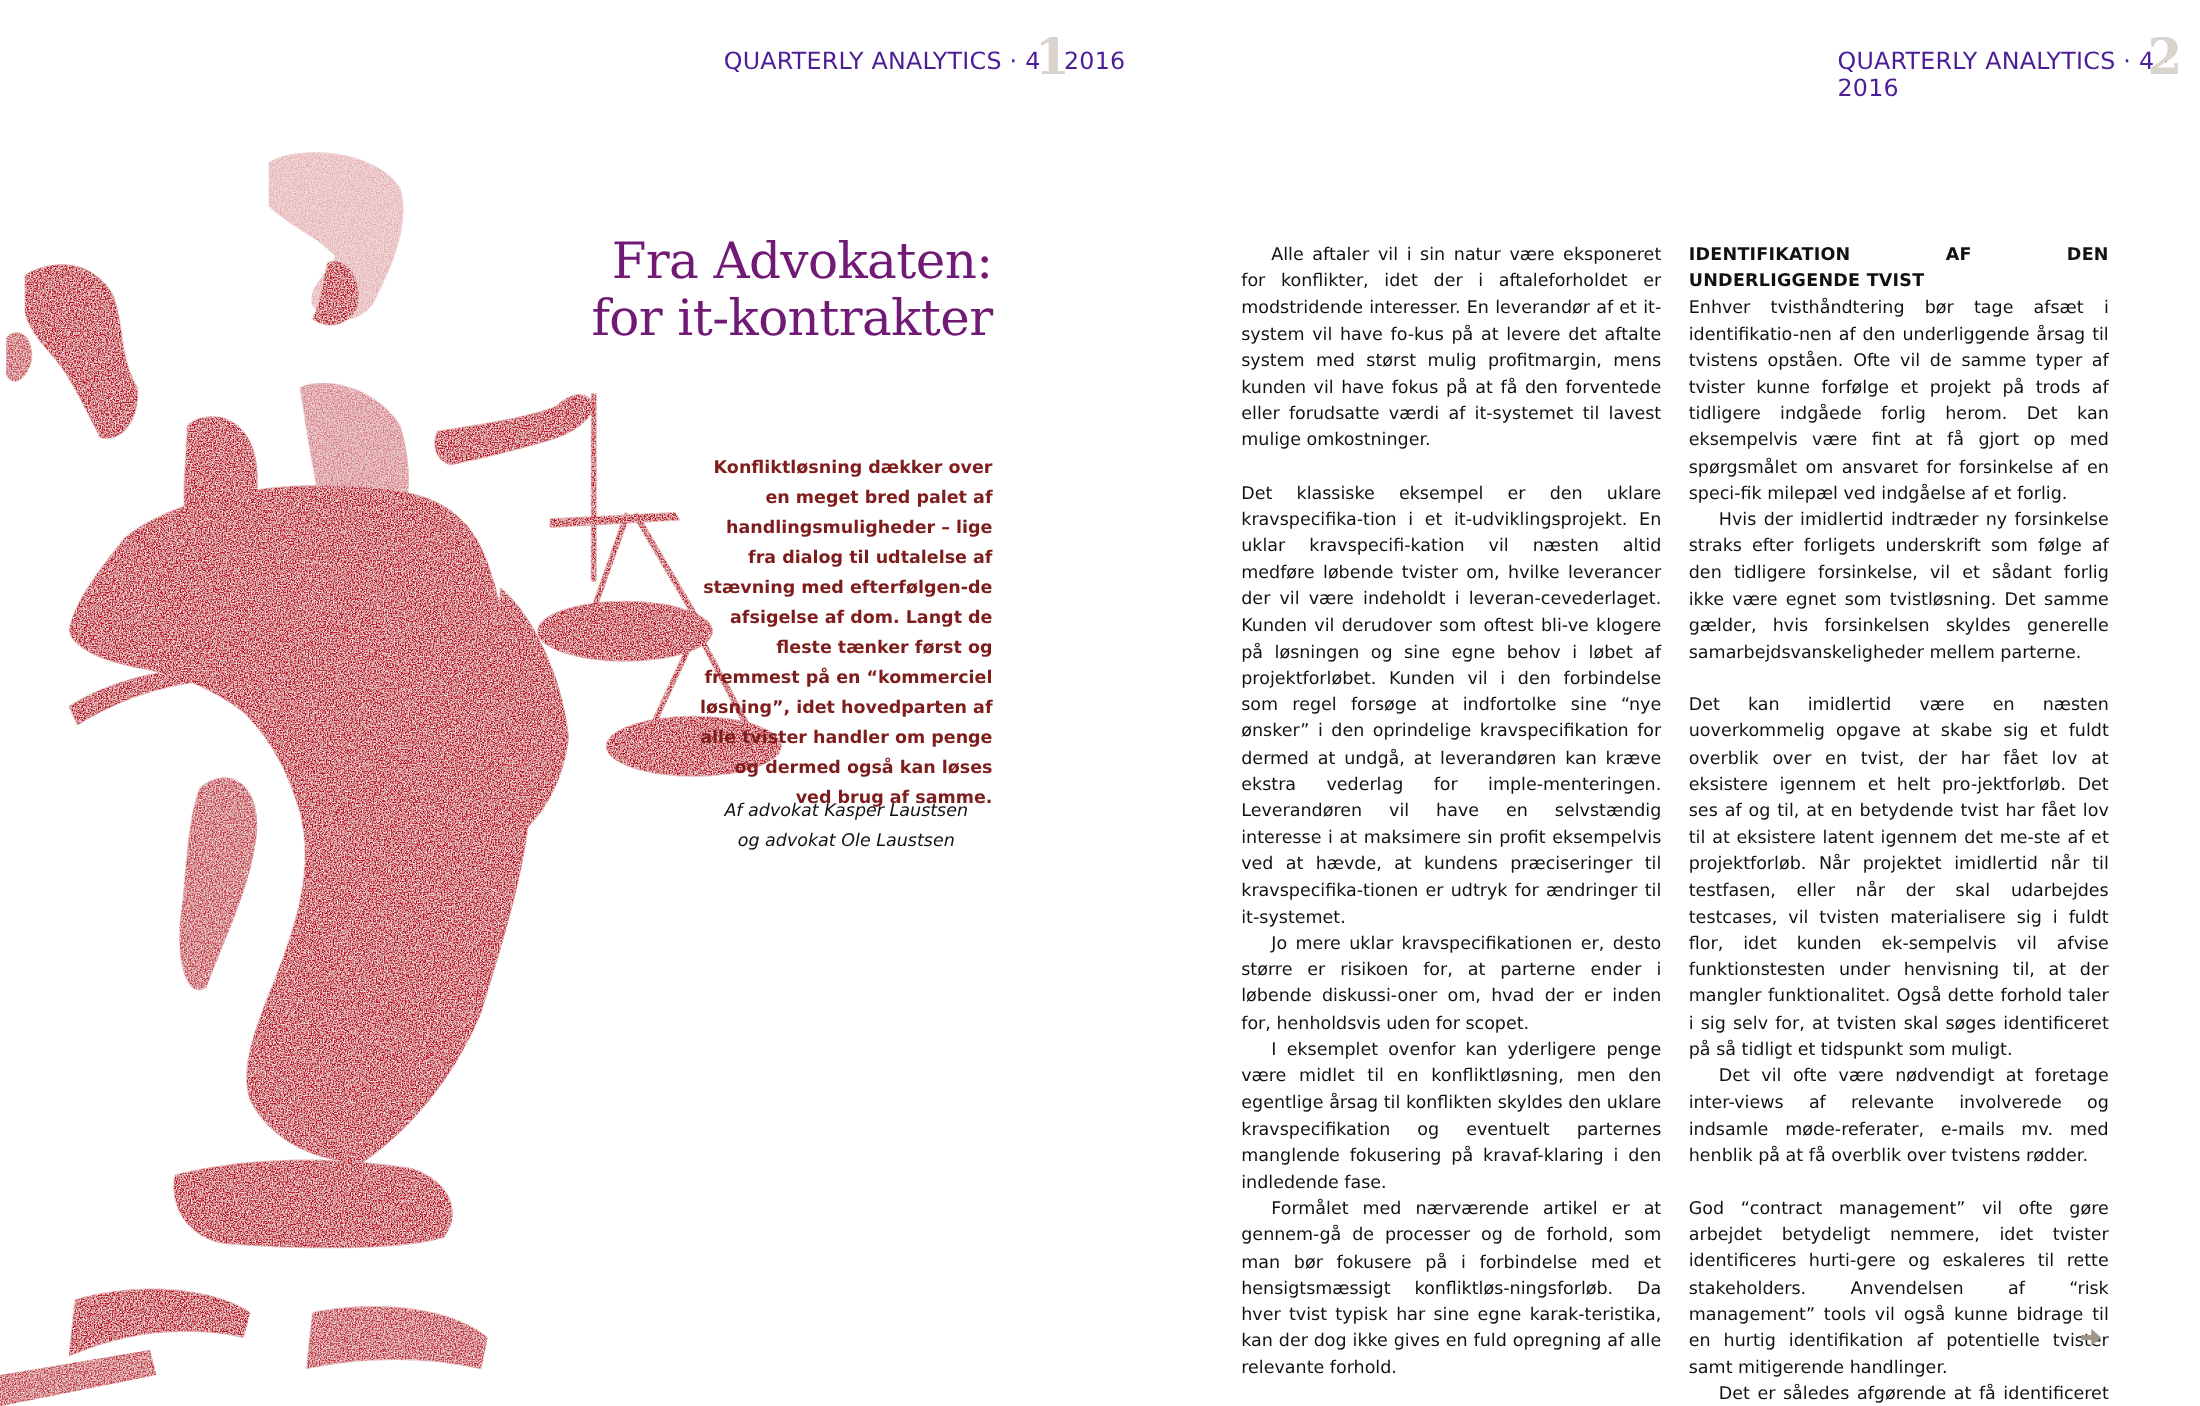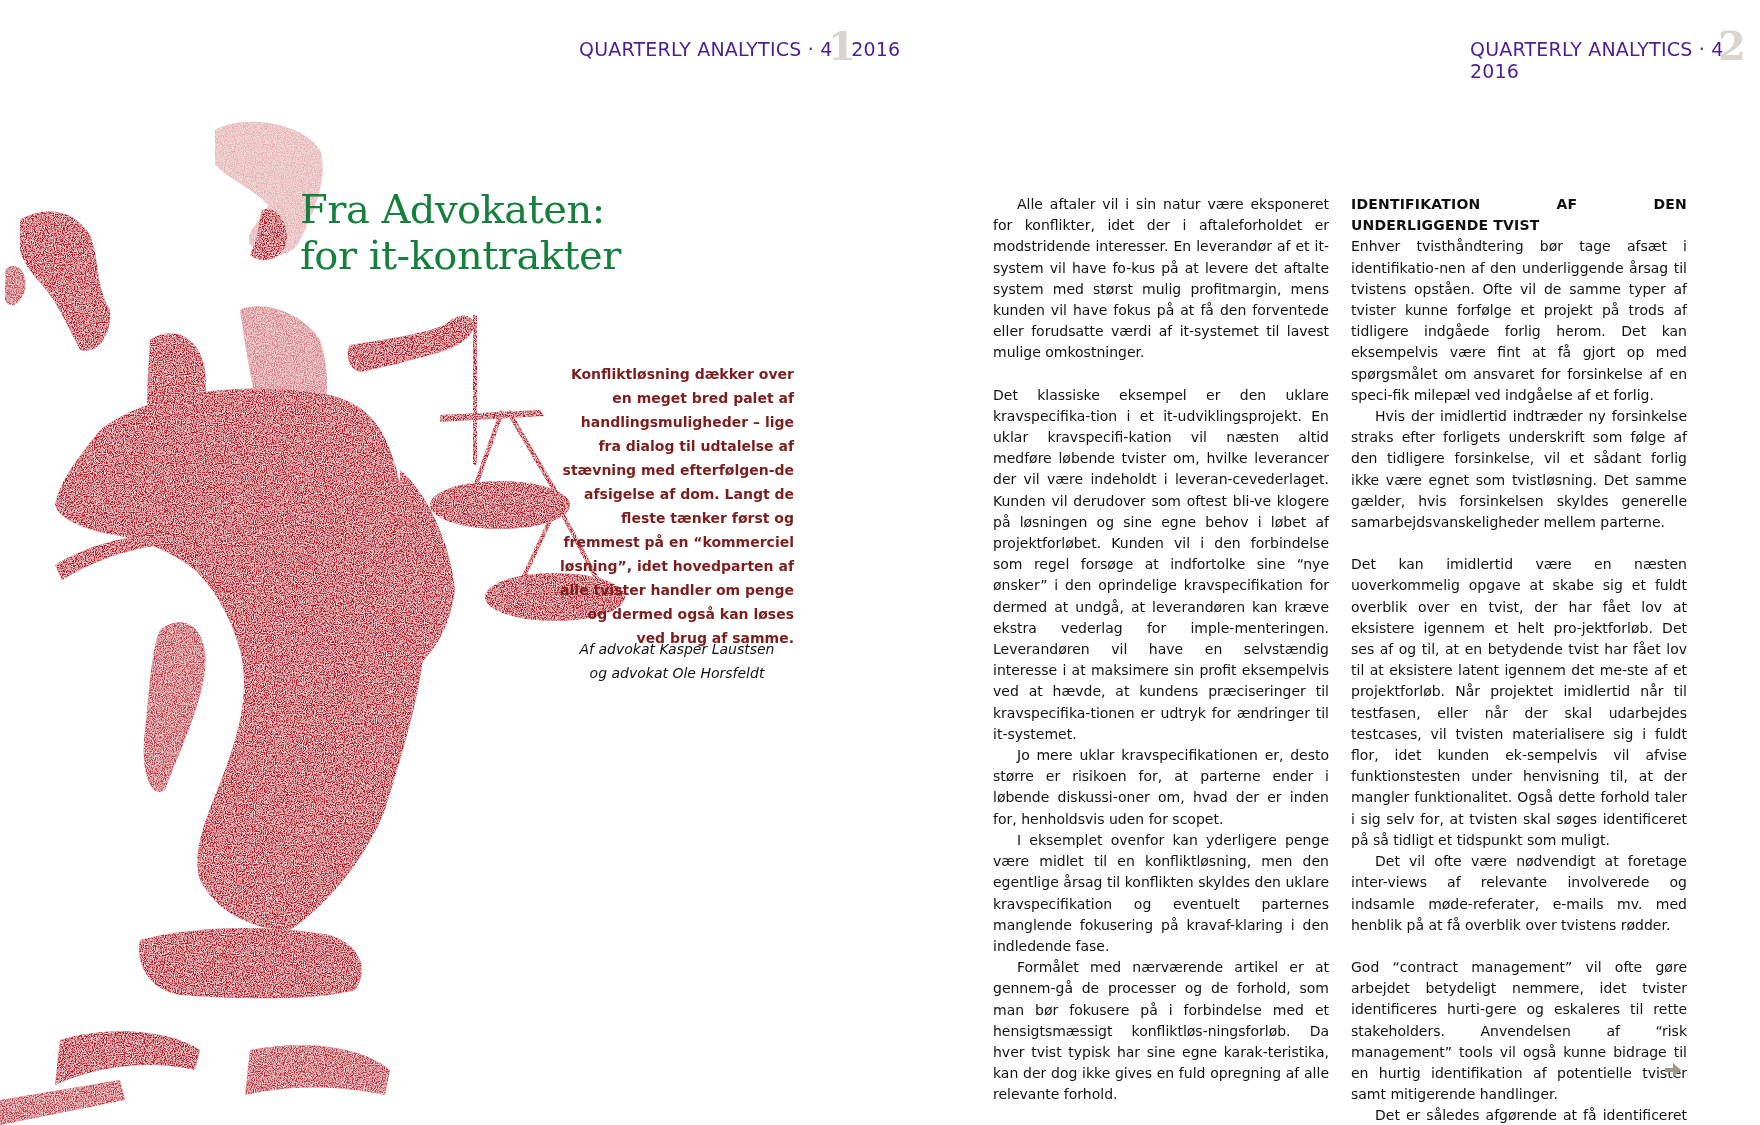--- a/index.html
+++ b/index.html
@@ -10,23 +10,23 @@
   .running-head {
     position:absolute; top:38px; font-size:19px; letter-spacing:0.2px; color:#4c1d95;
     font-family:"DejaVu Sans", sans-serif;
   }
   .page-num {
     position:absolute; top:26px; font-family:"DejaVu Serif", serif; font-weight:bold;
     font-size:40px; color:#d9d4ce; line-height:1;
   }
   #illustration { position:absolute; left:0; top:110px; width:640px; height:1015px; }
   .title {
-    position:absolute; left:300px; top:186px; width:494px; text-align:left;
+    position:absolute; left:300px; top:186px; width:494px; text-align:right;
     font-family:"DejaVu Serif", serif; font-size:40px; line-height:46px;
-    color:#15803d; font-weight:normal; margin:0; letter-spacing:-0.5px;
+    color:#701a75; font-weight:normal; margin:0; letter-spacing:-0.5px;
   }
   .title span { display:block; }
   .standfirst {
     position:absolute; left:560px; top:362px; width:234px; text-align:right;
     font-weight:bold; font-size:14px; line-height:24px; color:#7f1d1d;
   }
   .byline {
     position:absolute; left:560px; top:637px; width:234px; text-align:center;
     font-style:italic; font-size:14px; line-height:24px; color:#111;
   }
@@ -98,21 +98,21 @@
 
 <h1 class="title">
   <span>Fra Advokaten:</span>
   <span>for it-kontrakter</span>
 </h1>
 
 <div class="standfirst">Konfliktløsning dækker over en meget bred palet af handlingsmuligheder – lige fra dialog til udtalelse af stævning med efterfølgen-de afsigelse af dom. Langt de fleste tænker først og fremmest på en “kommerciel løsning”, idet hovedparten af alle tvister handler om penge og dermed også kan løses ved brug af samme.</div>
 
 <div class="byline">
   <div>Af advokat Kasper Laustsen</div>
-  <div>og advokat Ole Horsfeldt</div>
+  <div>og advokat Ole Laustsen</div>
 </div>
 
 <div class="running-head" style="left:1470px;">QUARTERLY ANALYTICS · 4 · 2016</div>
 <div class="page-num" style="left:1718px;">2</div>
 
 <div class="col" id="col1">
   <p class="indent">Alle aftaler vil i sin natur være eksponeret for konflikter, idet der i aftaleforholdet er modstridende interesser. En leverandør af et it-system vil have fo-kus på at levere det aftalte system med størst mulig profitmargin, mens kunden vil have fokus på at få den forventede eller forudsatte værdi af it-systemet til lavest mulige omkostninger.</p>
   <p class="gap">Det klassiske eksempel er den uklare kravspecifika-tion i et it-udviklingsprojekt. En uklar kravspecifi-kation vil næsten altid medføre løbende tvister om, hvilke leverancer der vil være indeholdt i leveran-cevederlaget. Kunden vil derudover som oftest bli-ve klogere på løsningen og sine egne behov i løbet af projektforløbet. Kunden vil i den forbindelse som regel forsøge at indfortolke sine “nye ønsker” i den oprindelige kravspecifikation for dermed at undgå, at leverandøren kan kræve ekstra vederlag for imple-menteringen. Leverandøren vil have en selvstændig interesse i at maksimere sin profit eksempelvis ved at hævde, at kundens præciseringer til kravspecifika-tionen er udtryk for ændringer til it-systemet.</p>
   <p class="indent">Jo mere uklar kravspecifikationen er, desto større er risikoen for, at parterne ender i løbende diskussi-oner om, hvad der er inden for, henholdsvis uden for scopet.</p>
   <p class="indent">I eksemplet ovenfor kan yderligere penge være midlet til en konfliktløsning, men den egentlige årsag til konflikten skyldes den uklare kravspecifikation og eventuelt parternes manglende fokusering på kravaf-klaring i den indledende fase.</p>

